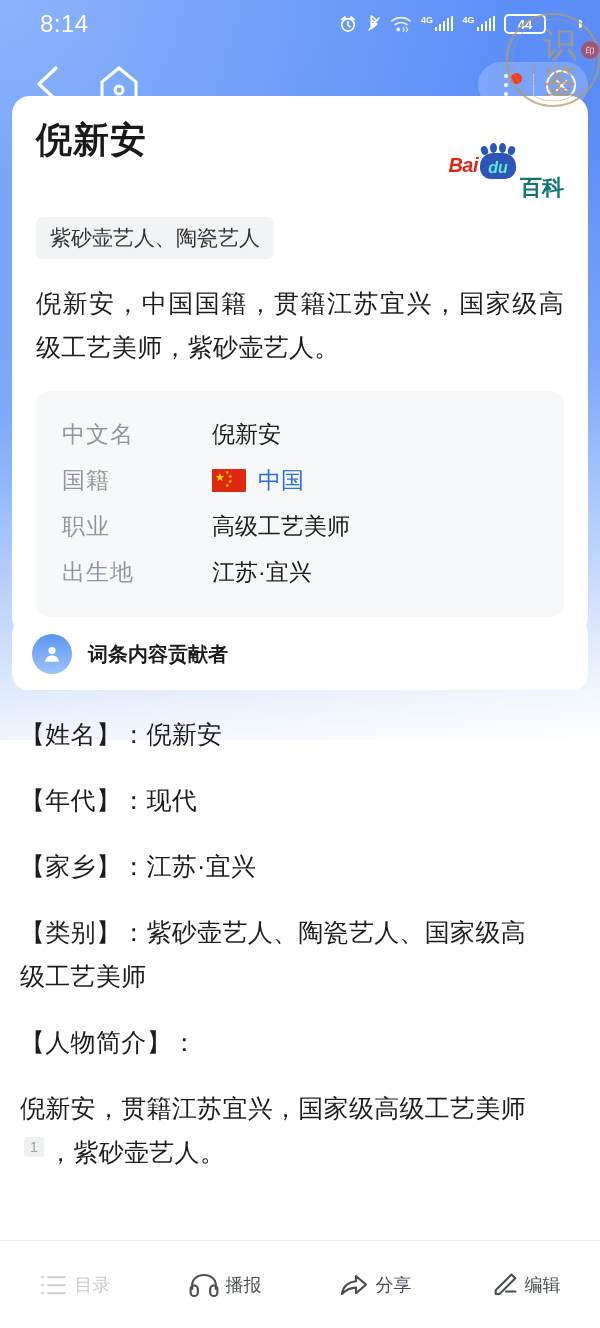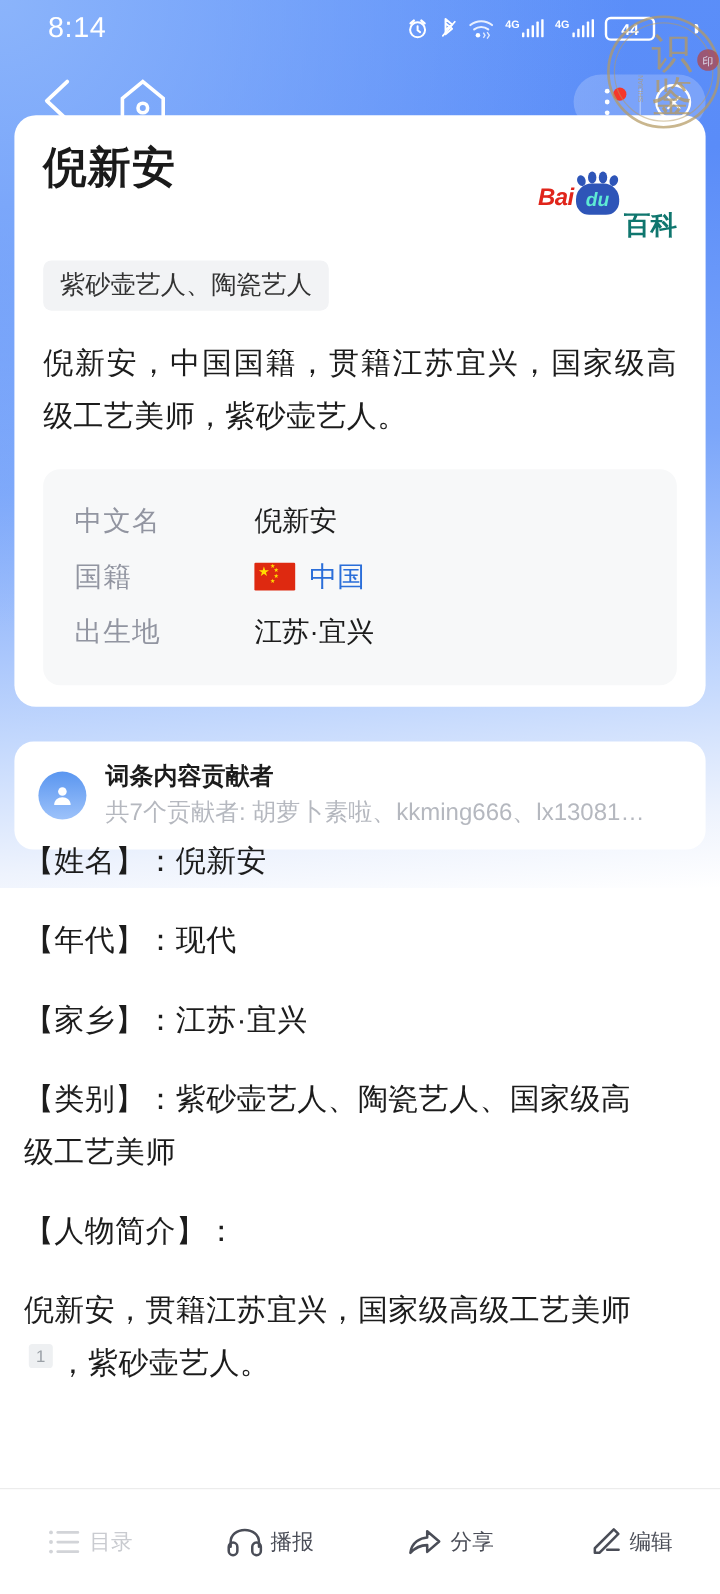--- a/index.html
+++ b/index.html
@@ -157,21 +157,21 @@
   }
   #contrib-text{ min-width:0; flex:1; }
   #contrib-title{ font-size:20px; color:#1c1c1c; font-weight:bold; line-height:26px; }
   #contrib-sub{
     font-size:20px; color:#b5b8bf; line-height:30px; margin-top:2px;
     white-space:nowrap; overflow:hidden; text-overflow:ellipsis;
   }
 
   
   #body-text{
-    position:absolute; left:0; top:696px; width:548px; padding:0 20px;
+    position:absolute; left:0; top:712px; width:548px; padding:0 20px;
   }
   .para{
     font-size:25px; line-height:44px; color:#1c1c1c;
     margin-bottom:22px; letter-spacing:.3px;
   }
   .para .lbl{ }
   .ref{
     display:inline-block; background:#eef0f2; color:#9aa0a6;
     font-size:14px; line-height:18px; border-radius:3px;
     padding:1px 6px; vertical-align:super; margin:0 4px;
@@ -322,36 +322,39 @@
             <span class="bigstar">★</span>
             <span class="s s1">★</span>
               <span class="s s2">★</span>
               <span class="s s3">★</span>
               <span class="s s4">★</span>
           </span>
           <span>中国</span>
         </div>
       </div>
       <div class="info-row">
+        <div class="info-key">职业</div>
+        <div class="info-val">高级工艺美师</div>
+      </div>
+      <div class="info-row">
         <div class="info-key">出生地</div>
         <div class="info-val">江苏·宜兴</div>
       </div>
     </div>
   </div>
 
   <div id="contrib-card">
     <div id="contrib-avatar">
       <svg width="22" height="22" viewBox="0 0 24 24">
         <circle cx="12" cy="8.2" r="3.9" fill="#fff"></circle>
         <path d="M4.5 20.5c0-4.3 3.4-7 7.5-7s7.5 2.7 7.5 7z" fill="#fff"></path>
       </svg>
     </div>
     <div id="contrib-text">
       <div id="contrib-title">词条内容贡献者</div>
-      <div id="contrib-sub">共7个贡献者: 胡萝卜素啦、kkming666、lx13081…</div>
     </div>
   </div>
 
   <div id="body-text">
     <div class="para">
       <span class="lbl">【姓名】：</span><span>倪新安</span>
     </div>
     <div class="para">
       <span class="lbl">【年代】：</span><span>现代</span>
     </div>

